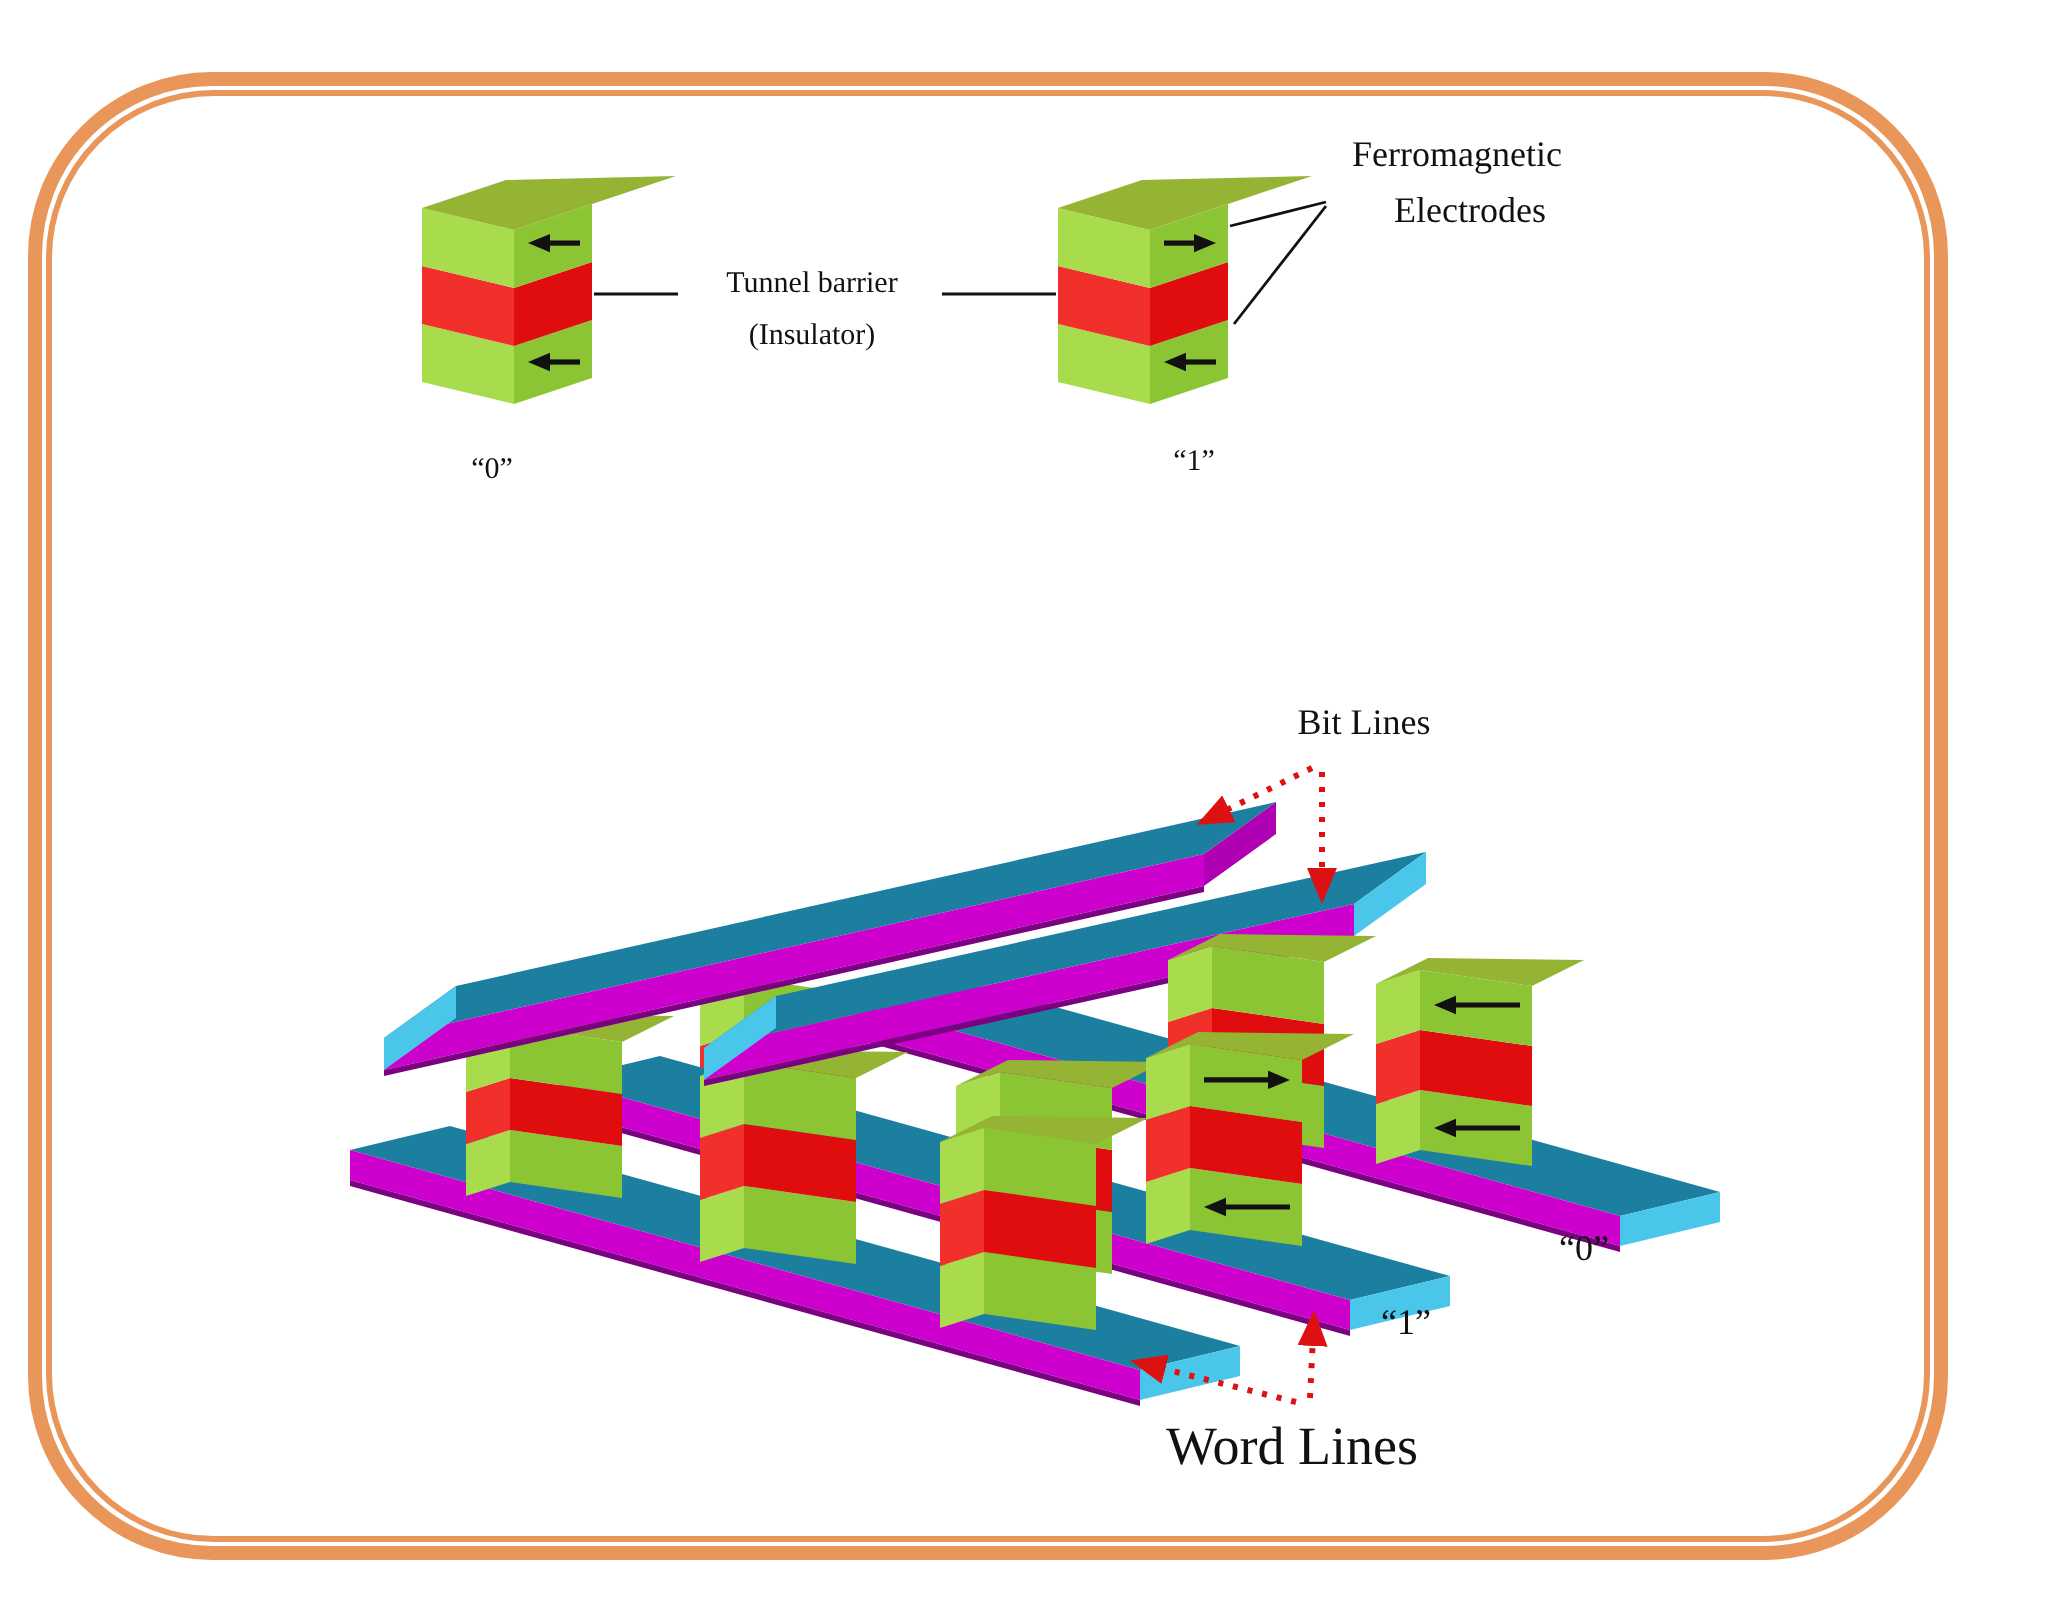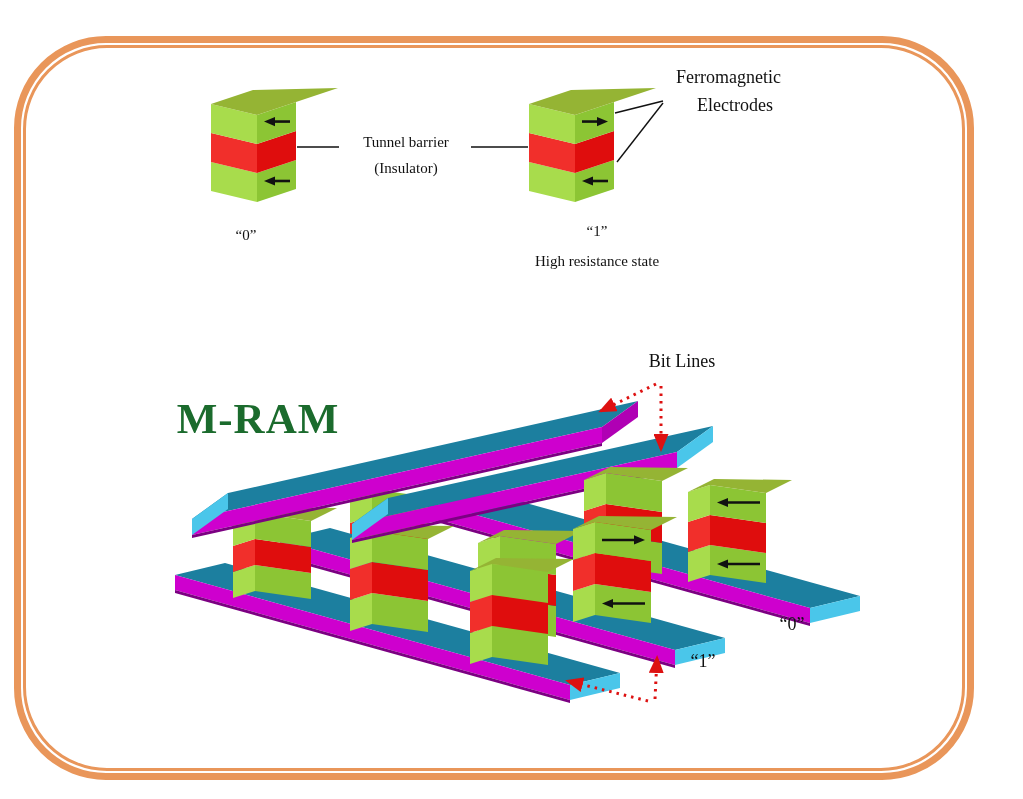--- a/index.html
+++ b/index.html
@@ -185,21 +185,20 @@
 
   <div class="lbl fs21 ctr" style="left:406px;top:134px;">Tunnel barrier</div>
   <div class="lbl fs21 ctr" style="left:406px;top:160px;">(Insulator)</div>
 
   <div class="lbl fs22" style="left:676px;top:67px;">Ferromagnetic</div>
   <div class="lbl fs22" style="left:676px;top:95px;margin-left:21px;">Electrodes</div>
 
   <div class="lbl fs21 ctr" style="left:246px;top:227px;">“0”</div>
 
   <div class="lbl fs21 ctr" style="left:597px;top:223px;">“1”</div>
-  <div class="lbl fs21 ctr" style="left:597px;top:253px;">High resistance state</div>
-
-  <div class="lbl ctr" id="mram-title" style="left: 258px; top: 395px; color: rgb(27, 107, 45);">M-RAM</div>
+
 
   <div class="lbl fs25 ctr" style="left:682px;top:351px;">Bit Lines</div>
+  <div class="lbl fs27 ctr" style="left:646px;top:708px;">Word Lines</div>
 
   <div class="lbl fs22 ctr" style="left:703px;top:651px;">“1”</div>
   <div class="lbl fs22 ctr" style="left:792px;top:614px;">“0”</div>
 </div>
 
 </body></html>

